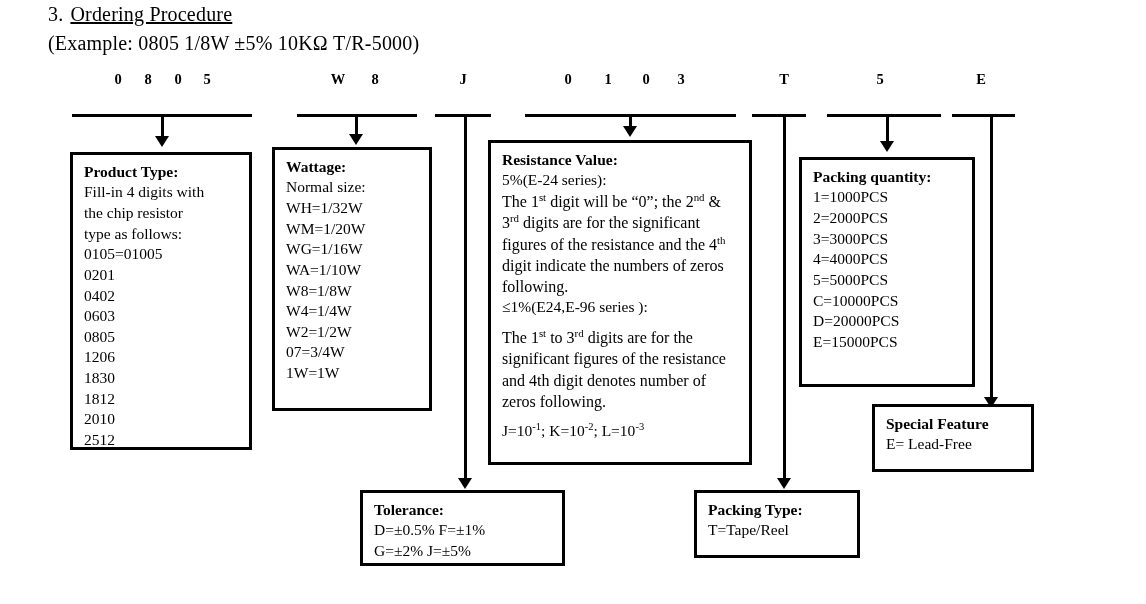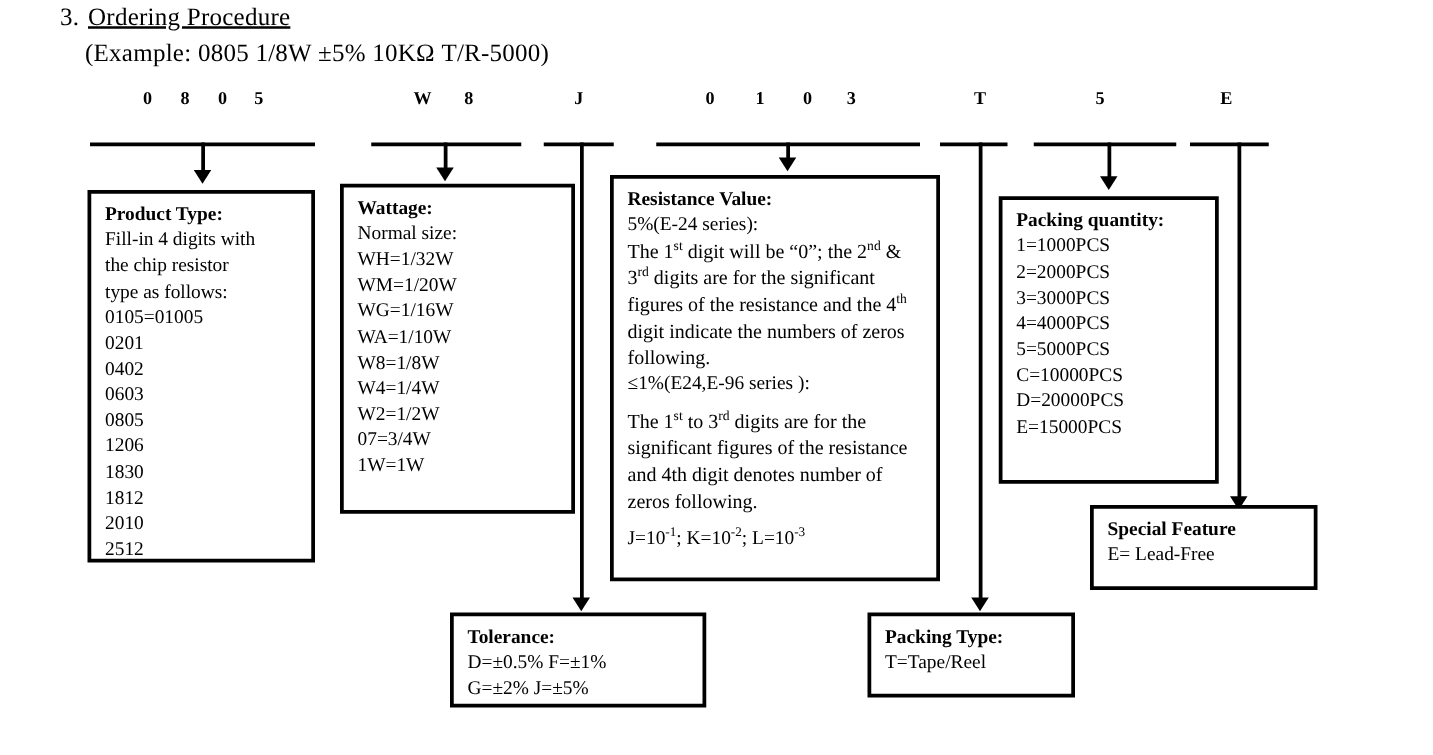--- a/index.html
+++ b/index.html
@@ -23,21 +23,21 @@
   .heading {
     position: absolute;
     font-weight: normal;
     font-size: 20px;
     white-space: nowrap;
     letter-spacing: 0.2px;
   }
   #title-row { left: 48px; top: 3px; }
   #title-num { margin-right: 7px; }
   #title-text { text-decoration: underline; }
-  #example-row { left: 48px; top: 32px; margin-left: 20px; }
+  #example-row { left: 48px; top: 32px; }
 
   
   .code-char {
     position: absolute;
     top: 71px;
     font-weight: bold;
     font-size: 14.5px;
     text-align: center;
     width: 20px;
     margin-left: -10px;
@@ -153,21 +153,21 @@
     <div class="box-line">0402</div>
     <div class="box-line">0603</div>
     <div class="box-line">0805</div>
     <div class="box-line">1206</div>
     <div class="box-line">1830</div>
     <div class="box-line">1812</div>
     <div class="box-line">2010</div>
     <div class="box-line">2512</div>
   </div>
 
-  <div class="box" style="left:272px; top:147px; width:188px; height:264px;">
+  <div class="box" style="left:272px; top:147px; width:160px; height:264px;">
     <div class="box-title">Wattage:</div>
     <div class="box-line">Normal size:</div>
     <div class="box-line">WH=1/32W</div>
     <div class="box-line">WM=1/20W</div>
     <div class="box-line">WG=1/16W</div>
     <div class="box-line">WA=1/10W</div>
     <div class="box-line">W8=1/8W</div>
     <div class="box-line">W4=1/4W</div>
     <div class="box-line">W2=1/2W</div>
     <div class="box-line">07=3/4W</div>
@@ -190,21 +190,21 @@
     <div class="box-line">1=1000PCS</div>
     <div class="box-line">2=2000PCS</div>
     <div class="box-line">3=3000PCS</div>
     <div class="box-line">4=4000PCS</div>
     <div class="box-line">5=5000PCS</div>
     <div class="box-line">C=10000PCS</div>
     <div class="box-line">D=20000PCS</div>
     <div class="box-line">E=15000PCS</div>
   </div>
 
-  <div class="box" style="left:872px; top:404px; width:182px; height:68px;">
+  <div class="box" style="left:872px; top:404px; width:162px; height:68px;">
     <div class="box-title">Special Feature</div>
     <div class="box-line">E= Lead-Free</div>
   </div>
 
   <div class="box" style="left:360px; top:490px; width:205px; height:76px;">
     <div class="box-title">Tolerance:</div>
     <div class="box-line">D=±0.5%  F=±1%</div>
     <div class="box-line">G=±2%   J=±5%</div>
   </div>
 

